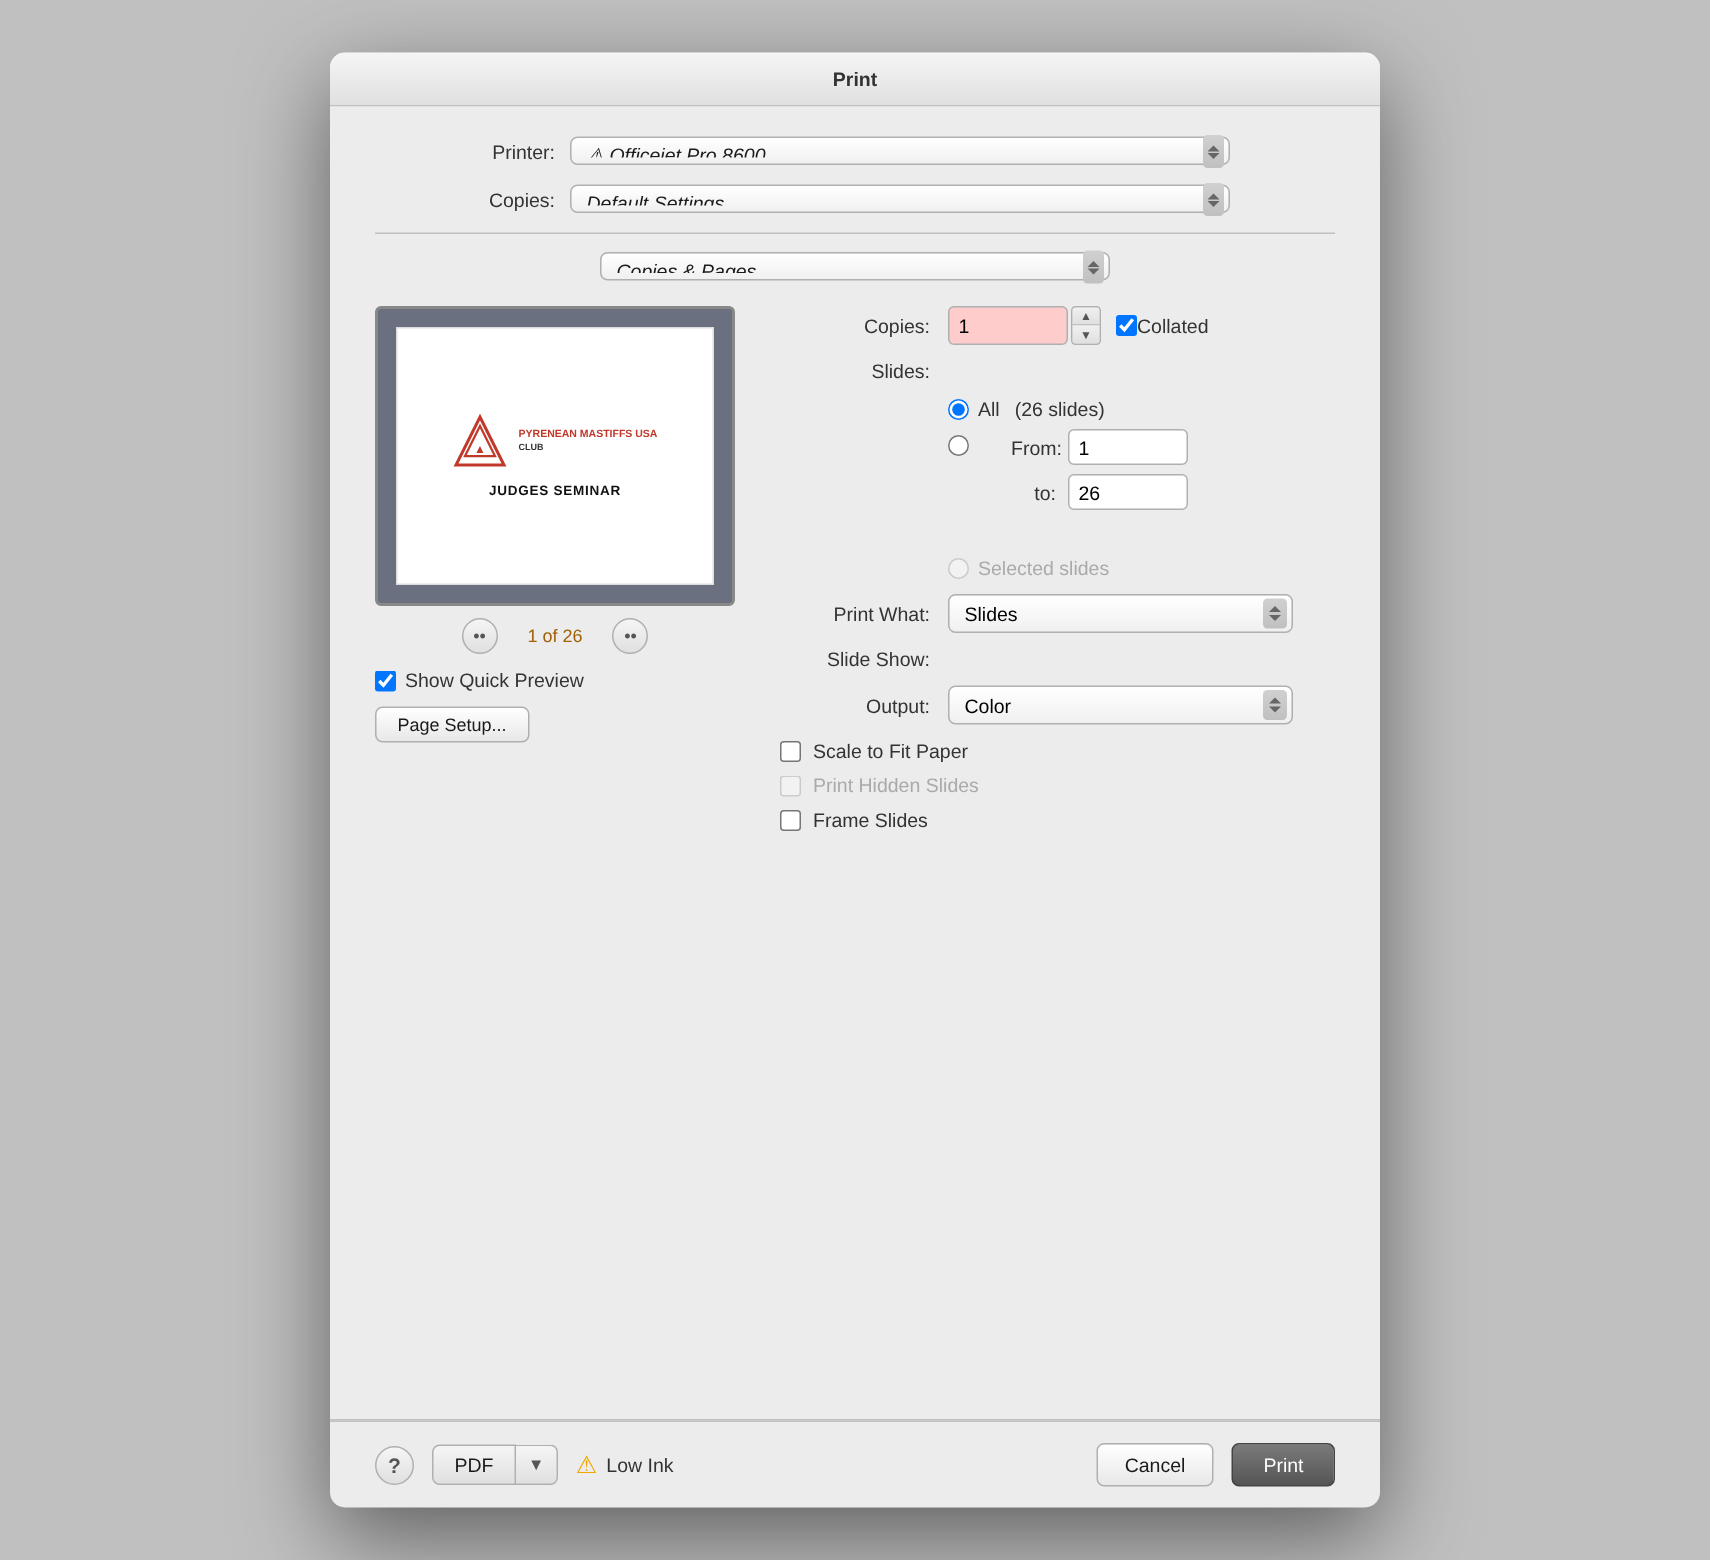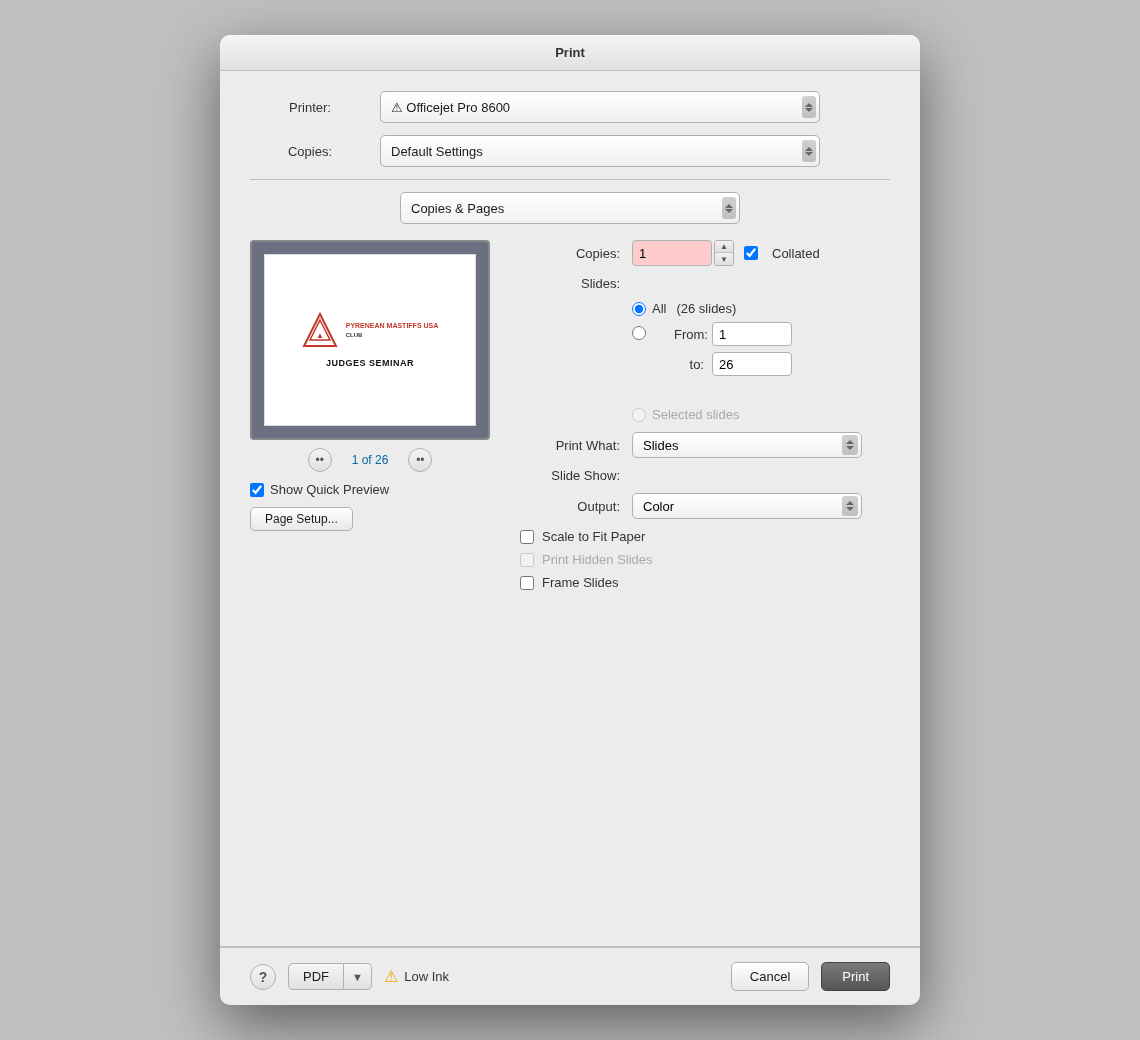--- a/index.html
+++ b/index.html
@@ -43,21 +43,21 @@
     .dialog-body {
       padding: 20px 30px;
       flex: 1;
     }
     .form-row {
       display: flex;
       align-items: center;
       margin-bottom: 12px;
     }
     .form-label {
-      text-align: center;
+      text-align: right;
       width: 120px;
       margin-right: 10px;
       color: #333;
       font-size: 13px;
     }
     .select-wrapper {
       position: relative;
       flex: 1;
       max-width: 440px;
     }
@@ -65,21 +65,22 @@
       width: 100%;
       padding: 4px 28px 4px 10px;
       border: 1px solid #b0b0b0;
       border-radius: 5px;
       background: linear-gradient(to bottom, #ffffff, #f0f0f0);
       font-size: 13px;
       color: #1a1a1a;
       appearance: none;
       -webkit-appearance: none;
       cursor: pointer;
-      height: 32px;
+      height: 19px;
+      font-style: italic;
     }
     .select-arrow {
       position: absolute;
       right: 4px;
       top: 50%;
       transform: translateY(-50%);
       pointer-events: none;
       display: flex;
       flex-direction: column;
       align-items: center;
@@ -184,21 +185,21 @@
       border: 1px solid #b0b0b0;
       cursor: pointer;
       display: flex;
       align-items: center;
       justify-content: center;
       font-size: 12px;
       color: #555;
     }
     .page-indicator {
       font-size: 12px;
-      color: #0369a1;
+      color: #a16207;
     }
     .quick-preview-row {
       display: flex;
       align-items: center;
       gap: 6px;
       margin-top: 10px;
     }
     .checkbox-label {
       display: flex;
       align-items: center;
@@ -264,21 +265,21 @@
       align-items: center;
       justify-content: center;
       font-size: 8px;
       color: #555;
       border-bottom: 1px solid #c0c0c0;
     }
     .stepper-btn:last-child { border-bottom: none; }
     .collated-row {
       display: flex;
       align-items: center;
-      gap: 14px;
+      gap: 0;
       margin-left: 10px;
     }
     .collated-label {
       font-size: 13px;
       color: #333;
     }
     .radio-group {
       display: flex;
       flex-direction: column;
       gap: 6px;

